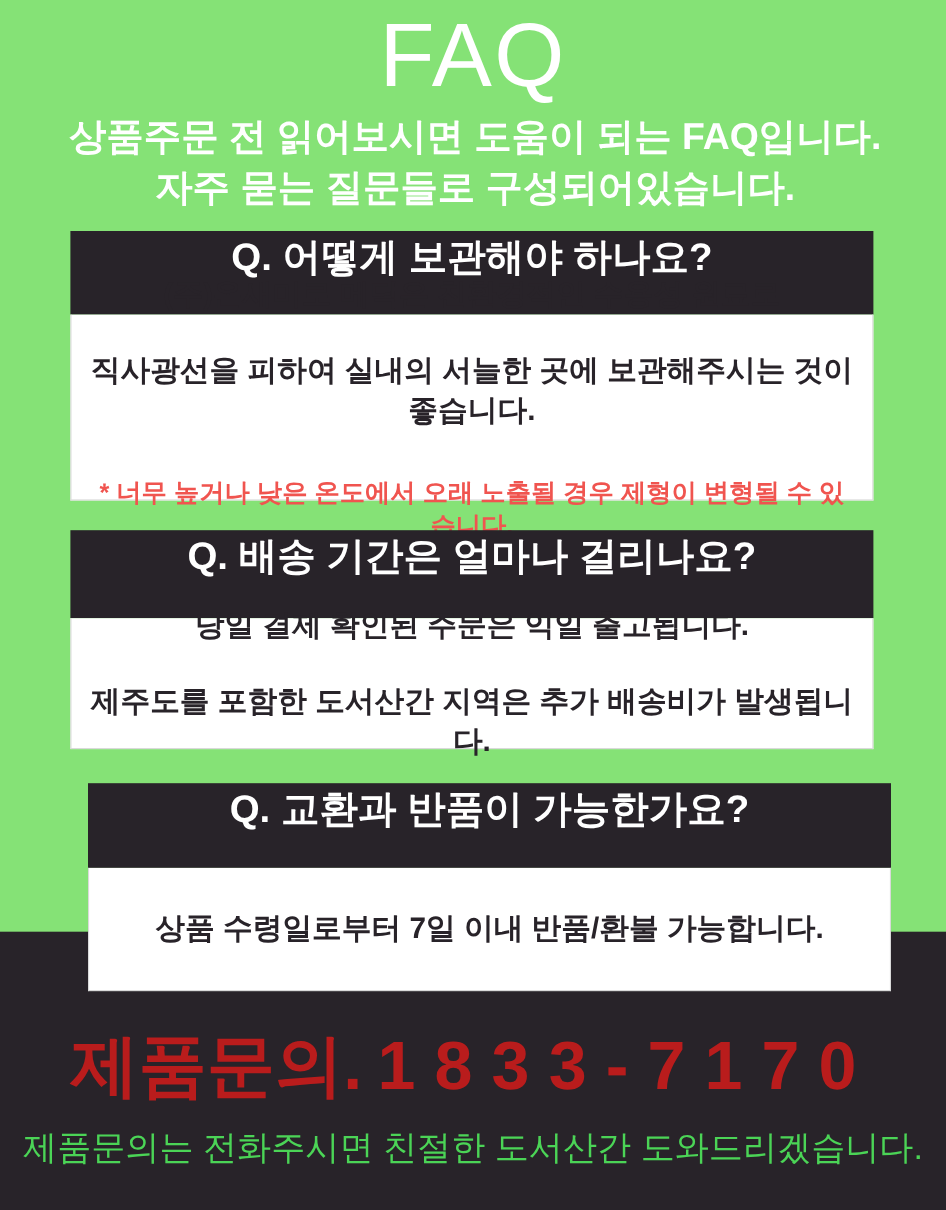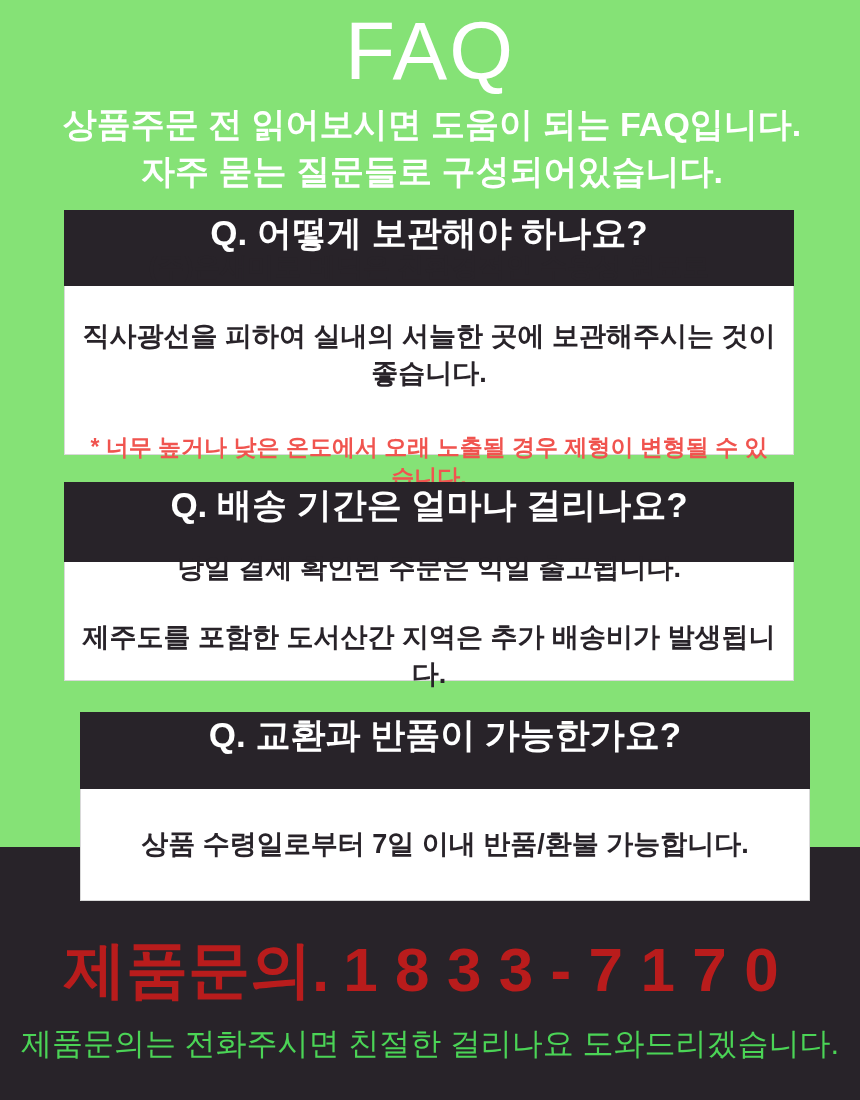--- a/index.html
+++ b/index.html
@@ -169,16 +169,16 @@
         <span>Q. 교환과 반품이 가능한가요?</span>
       </div>
       <div class="card-body">
         <p>상품 수령일로부터 7일 이내 반품/환불 가능합니다.</p>
       </div>
     </section>
 
     <div class="contact-line">
       <span class="contact-label">제품문의.</span><span class="phone-number">1833-7170</span>
     </div>
-    <p class="contact-message">제품문의는 전화주시면 친절한 걸리나요 도와드리겠습니다.</p>
+    <p class="contact-message">제품문의는 전화주시면 친절한 도서산간 도와드리겠습니다.</p>
 
   </div>
 </div>
 
 </body></html>

